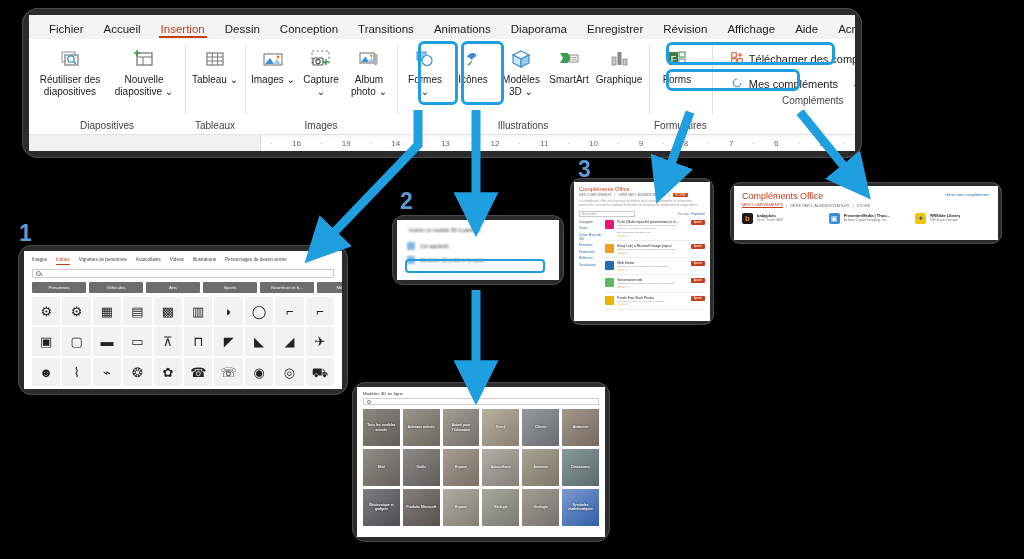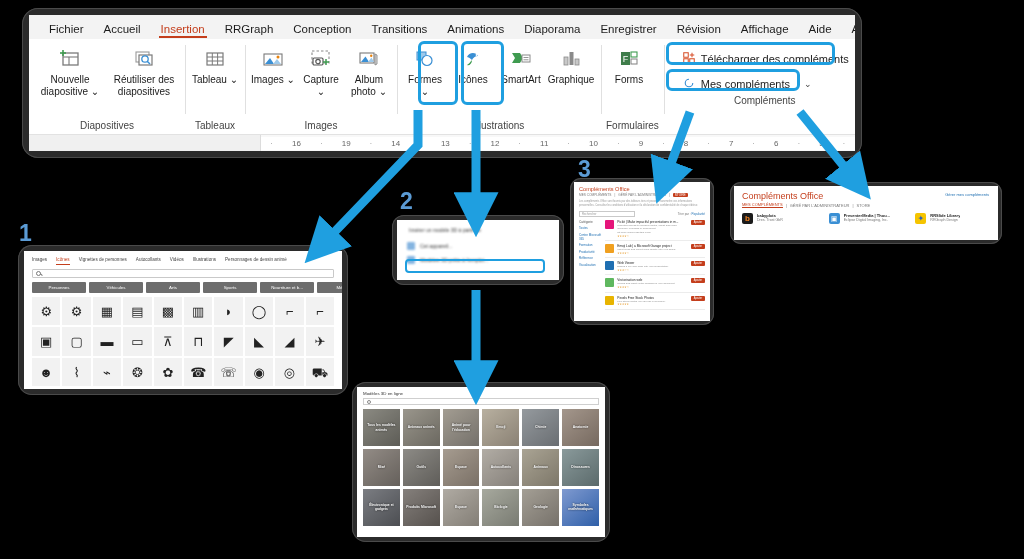--- a/index.html
+++ b/index.html
@@ -181,59 +181,59 @@
 
 <div id="stage">
 
   <div class="device" id="ribbon-window">
     <div class="screen ribbon-screen">
 
       <div class="menubar">
         <div class="menu-item">Fichier</div>
         <div class="menu-item">Accueil</div>
         <div class="menu-item active">Insertion</div>
-        <div class="menu-item">RRGraph</div>
+        <div class="menu-item">Dessin</div>
         <div class="menu-item">Conception</div>
         <div class="menu-item">Transitions</div>
         <div class="menu-item">Animations</div>
         <div class="menu-item">Diaporama</div>
         <div class="menu-item">Enregistrer</div>
         <div class="menu-item">Révision</div>
         <div class="menu-item">Affichage</div>
         <div class="menu-item">Aide</div>
         <div class="menu-item">Acrobat</div>
       </div>
 
       <div class="ribbon">
 
         <div class="rgroup">
           <div class="rgroup-items">
             <div class="rbtn w72">
               <span class="glyph">
                 <svg width="24" height="24" viewBox="0 0 24 24">
+                  <rect x="4" y="5" width="13" height="10" fill="none" stroke="#9a9a9a" stroke-width="1.1"></rect>
+                  <rect x="7" y="8" width="13" height="10" fill="#fff" stroke="#7a7a7a" stroke-width="1.2"></rect>
+                  <circle cx="13" cy="12" r="3.2" fill="none" stroke="#3a8fd4" stroke-width="1.3"></circle>
+                  <line x1="15.4" y1="14.4" x2="18" y2="17" stroke="#3a8fd4" stroke-width="1.4"></line>
+                </svg>
+              </span>
+              <span>Réutiliser des diapositives</span>
+            </div>
+            <div class="rbtn w72">
+              <span class="glyph">
+                <svg width="24" height="24" viewBox="0 0 24 24">
                   <rect x="5" y="6" width="15" height="12" fill="none" stroke="#7a7a7a" stroke-width="1.3"></rect>
                   <line x1="5" y1="10" x2="20" y2="10" stroke="#7a7a7a" stroke-width="1.1"></line>
                   <line x1="11" y1="10" x2="11" y2="18" stroke="#7a7a7a" stroke-width="1.1"></line>
                   <line x1="5" y1="3" x2="5" y2="9" stroke="#3f9b50" stroke-width="1.6"></line>
                   <line x1="2" y1="6" x2="8" y2="6" stroke="#3f9b50" stroke-width="1.6"></line>
                 </svg>
               </span>
               <span>Nouvelle diapositive ⌄</span>
             </div>
-            <div class="rbtn w72">
-              <span class="glyph">
-                <svg width="24" height="24" viewBox="0 0 24 24">
-                  <rect x="4" y="5" width="13" height="10" fill="none" stroke="#9a9a9a" stroke-width="1.1"></rect>
-                  <rect x="7" y="8" width="13" height="10" fill="#fff" stroke="#7a7a7a" stroke-width="1.2"></rect>
-                  <circle cx="13" cy="12" r="3.2" fill="none" stroke="#3a8fd4" stroke-width="1.3"></circle>
-                  <line x1="15.4" y1="14.4" x2="18" y2="17" stroke="#3a8fd4" stroke-width="1.4"></line>
-                </svg>
-              </span>
-              <span>Réutiliser des diapositives</span>
-            </div>
           </div>
           <div class="rgroup-title">Diapositives</div>
         </div>
 
         <div class="rgroup">
           <div class="rgroup-items">
             <div class="rbtn w50">
               <span class="glyph">
                 <svg width="24" height="24" viewBox="0 0 24 24">
                   <rect x="4" y="6" width="16" height="12" fill="none" stroke="#7a7a7a" stroke-width="1.2"></rect>
@@ -303,20 +303,30 @@
             </div>
             <div class="rbtn w46">
               <span class="glyph">
                 <svg width="24" height="24" viewBox="0 0 24 24">
                   <path d="M6 10 C8 5, 15 5, 17 9 C14 9, 12 11, 11 13 C9 11, 7 10, 6 10 Z" fill="#3a8fd4"></path>
                   <path d="M11 13 C11 17, 8 19, 6 18 C8 17, 9 15, 11 13 Z" fill="#3f9b50"></path>
                   <circle cx="15.5" cy="8" r="0.9" fill="#fff"></circle>
                 </svg>
               </span>
               <span>Icônes</span>
+            </div>
+            <div class="rbtn w46">
+              <span class="glyph">
+                <svg width="24" height="24" viewBox="0 0 24 24">
+                  <path d="M12 4 L20 8 L12 12 L4 8 Z" fill="#fff" stroke="#3a8fd4" stroke-width="1.2"></path>
+                  <path d="M4 8 L4 16 L12 20 L12 12 Z" fill="#cfe5f7" stroke="#3a8fd4" stroke-width="1.2"></path>
+                  <path d="M20 8 L20 16 L12 20 L12 12 Z" fill="#9ec9ea" stroke="#3a8fd4" stroke-width="1.2"></path>
+                </svg>
+              </span>
+              <span>Modèles 3D ⌄</span>
             </div>
             <div class="rbtn w46">
               <span class="glyph">
                 <svg width="24" height="24" viewBox="0 0 24 24">
                   <path d="M3 6 L11 6 L14 11 L11 16 L3 16 L6 11 Z" fill="#3f9b50"></path>
                   <rect x="13" y="8" width="8" height="7" fill="#fff" stroke="#8a8a8a" stroke-width="1"></rect>
                   <line x1="14.5" y1="10.5" x2="19.5" y2="10.5" stroke="#8a8a8a" stroke-width="0.9"></line>
                   <line x1="14.5" y1="12.8" x2="19.5" y2="12.8" stroke="#8a8a8a" stroke-width="0.9"></line>
                 </svg>
               </span>

